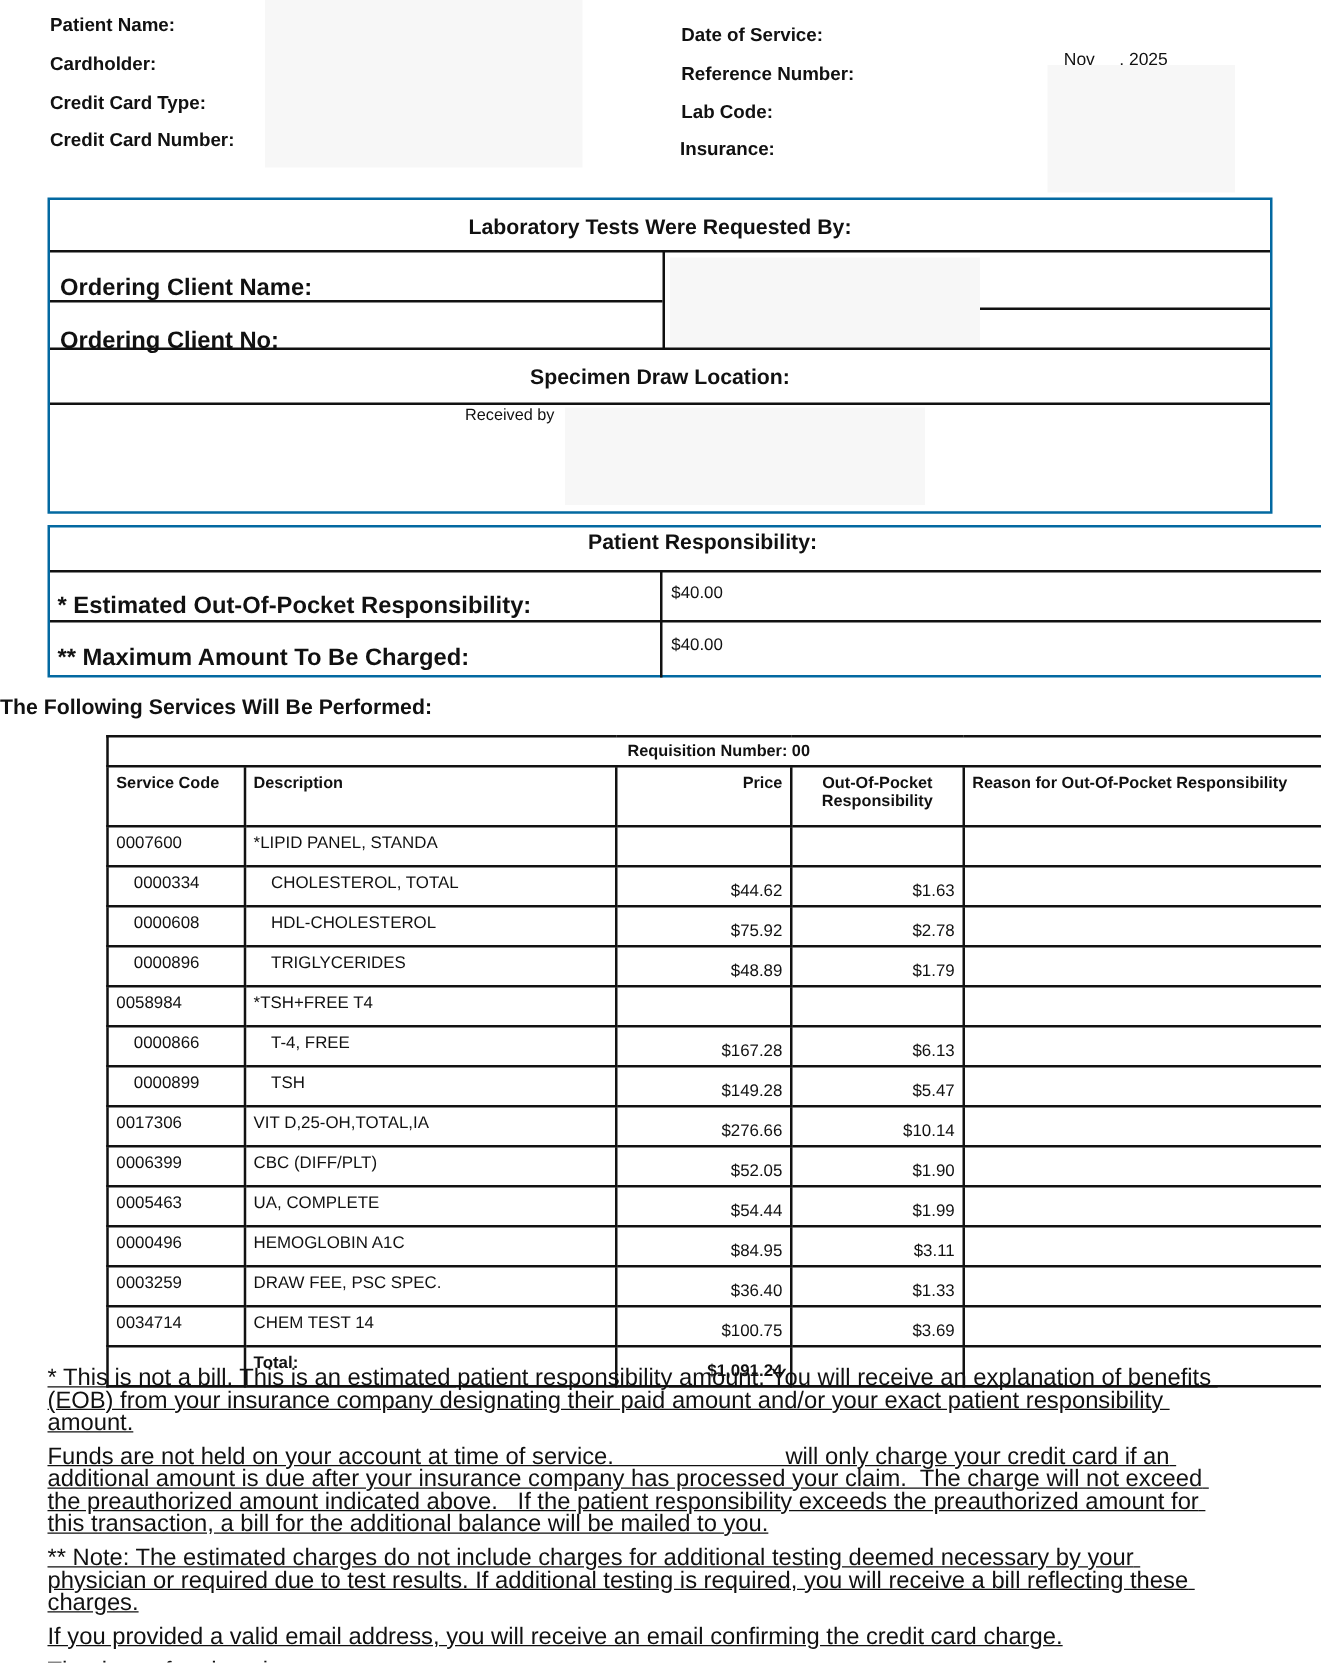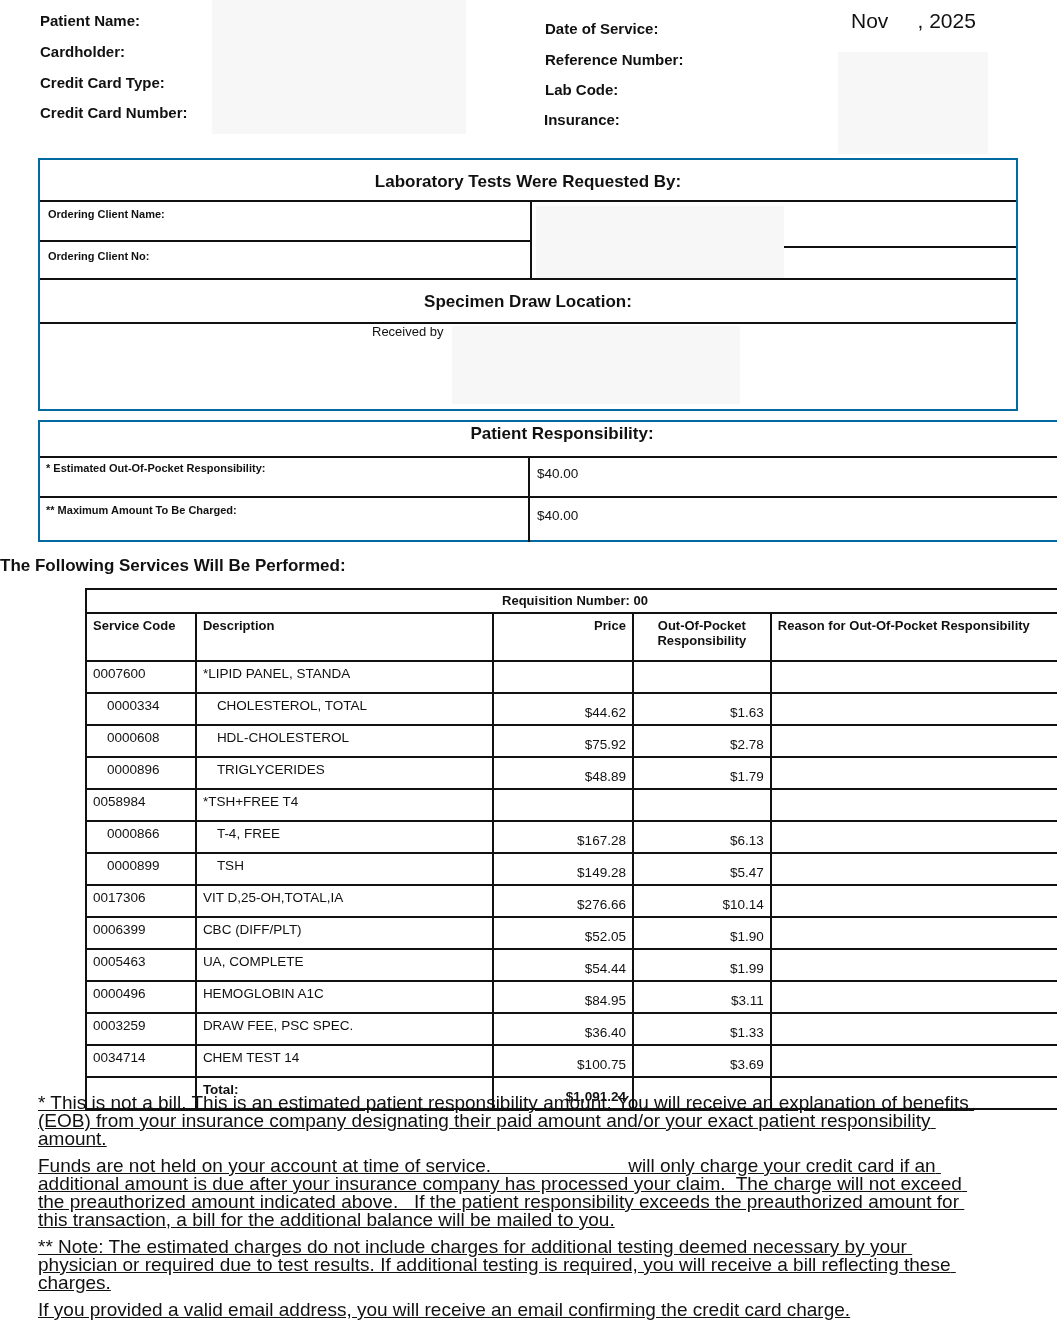--- a/index.html
+++ b/index.html
@@ -5,21 +5,21 @@
   html, body { margin: 0; padding: 0; background: #ffffff; }
   body { width: 1057px; height: 1330px; position: relative; overflow: hidden;
          font-family: "Liberation Sans", sans-serif; color: #111; }
   .abs { position: absolute; }
   .lbl { font-weight: bold; font-size: 15px; }
   .redact { position: absolute; background: #f7f7f7; }
   .box { position: absolute; border: 2px solid #0369a1; box-sizing: border-box; }
   .hline { position: absolute; height: 2px; background: #111; }
   .vline { position: absolute; width: 2px; background: #111; }
   .sec-title { position: absolute; left: 0; right: 0; text-align: center; font-weight: bold; font-size: 17px; }
-  .small-bold { font-weight: bold; font-size: 11px; }
+  .small-bold { font-weight: bold; font-size: 19px; margin-top: 12px; }
   .cell-text { font-size: 13.5px; }
   table.svc { position: absolute; left: 38px; top: 577px; width: 980px; border-collapse: collapse; }
   table.svc td, table.svc th { border: 2px solid #111; font-size: 13.5px; vertical-align: top; padding: 4px 6px; height: 22px; }
   table.svc th { font-weight: bold; font-size: 13px; text-align: left; }
   table.svc .req { text-align: center; font-weight: bold; font-size: 13px; height: 16px; padding: 3px; }
   table.svc .num { text-align: right; vertical-align: bottom; }
   table.svc .child-code { padding-left: 20px; }
   table.svc .child-desc { padding-left: 20px; }
   table.svc .hdr th { height: 38px; }
   table.svc .right { text-align: right; }
@@ -32,21 +32,21 @@
 <div>
   <div class="abs lbl" style="left:40px;top:12px;">Patient Name:</div>
   <div class="abs lbl" style="left:40px;top:43px;">Cardholder:</div>
   <div class="abs lbl" style="left:40px;top:74px;">Credit Card Type:</div>
   <div class="abs lbl" style="left:40px;top:104px;">Credit Card Number:</div>
   <div class="redact" style="left:212px;top:0px;width:254px;height:134px;"></div>
 </div>
 
 <div>
   <div class="abs lbl" style="left:545px;top:20px;">Date of Service:</div>
-  <div class="abs" style="left:851px;top:9px;font-size:21px;white-space:pre;">Nov     , 2025</div>
+  <div class="abs" style="left:851px;top:39px;font-size:14px;white-space:pre;">Nov     , 2025</div>
   <div class="abs lbl" style="left:545px;top:51px;">Reference Number:</div>
   <div class="abs lbl" style="left:545px;top:81px;">Lab Code:</div>
   <div class="abs lbl" style="left:544px;top:111px;">Insurance:</div>
   <div class="redact" style="left:838px;top:52px;width:150px;height:102px;"></div>
 </div>
 
 <div class="box" style="left:38px;top:158px;width:980px;height:253px;">
   <div class="sec-title" style="top:12px;">Laboratory Tests Were Requested By:</div>
   <div class="hline" style="left:0;right:0;top:40px;"></div>
   <div class="abs small-bold" style="left:8px;top:48px;">Ordering Client Name:</div>

